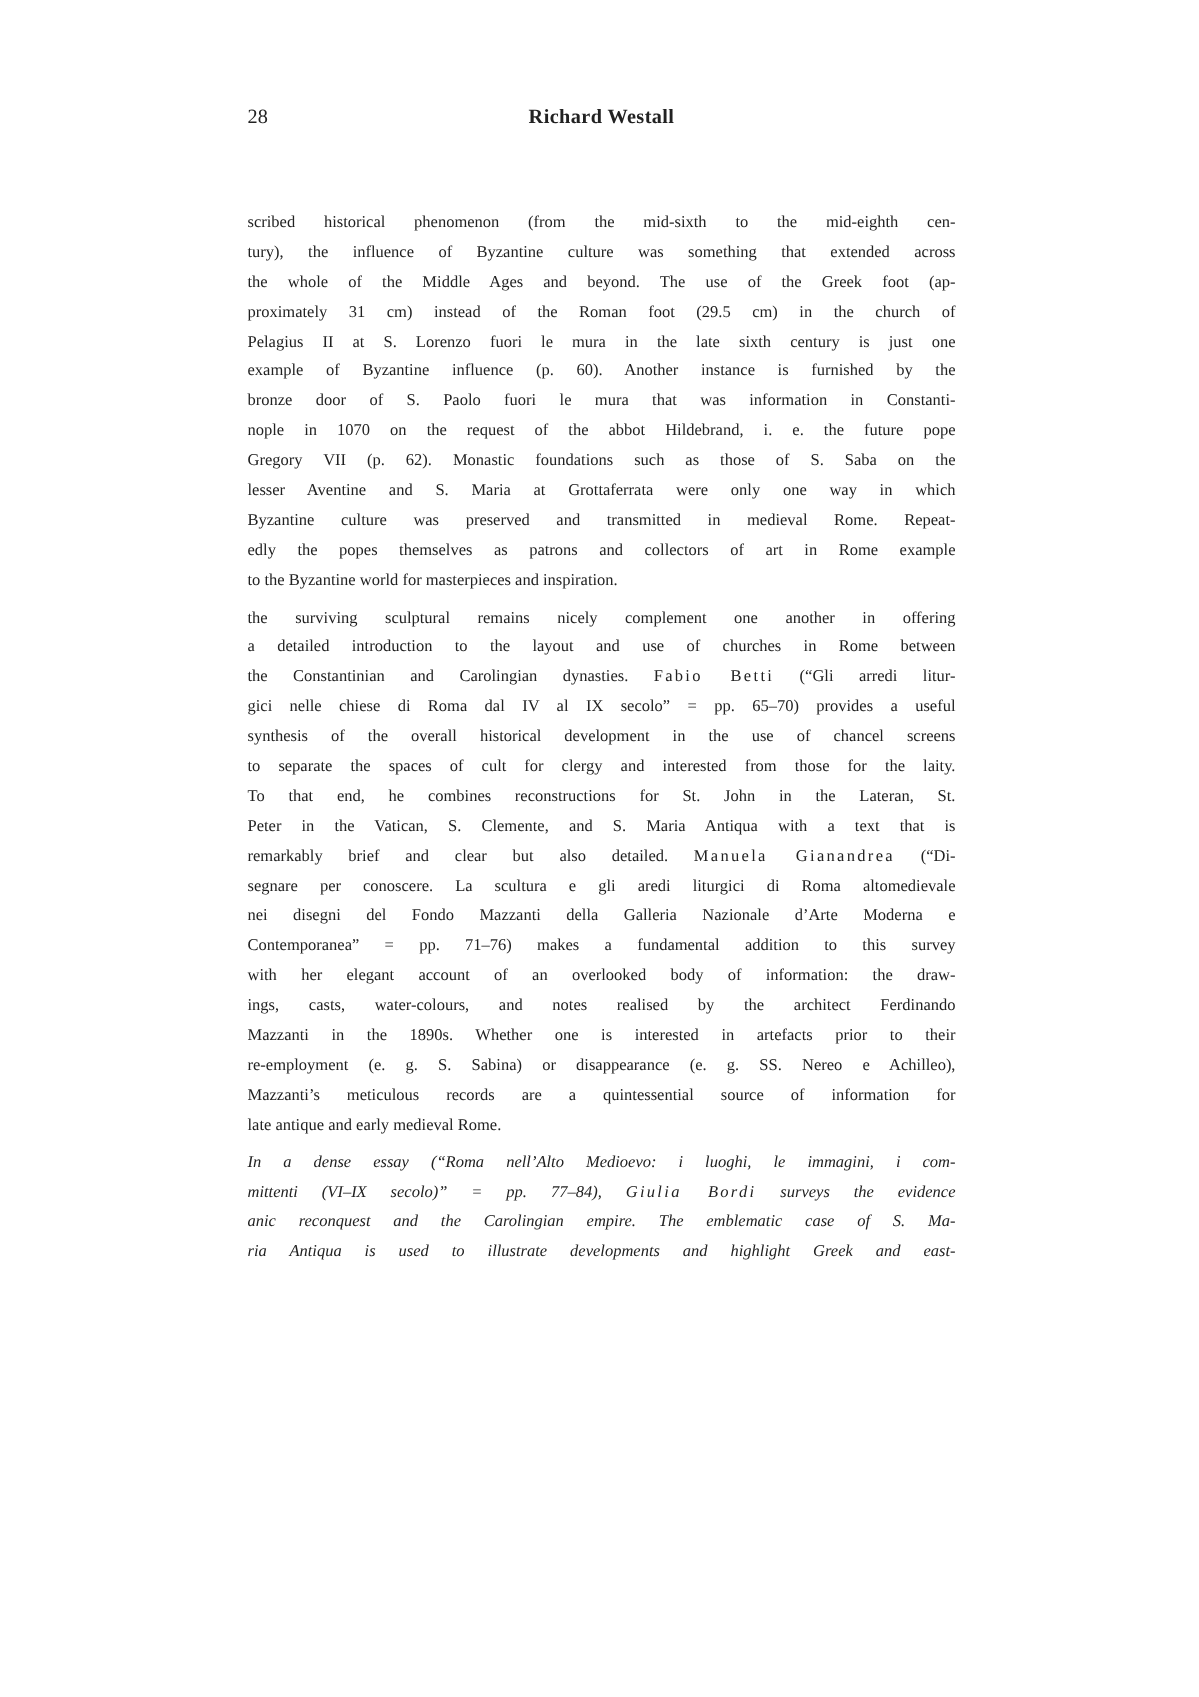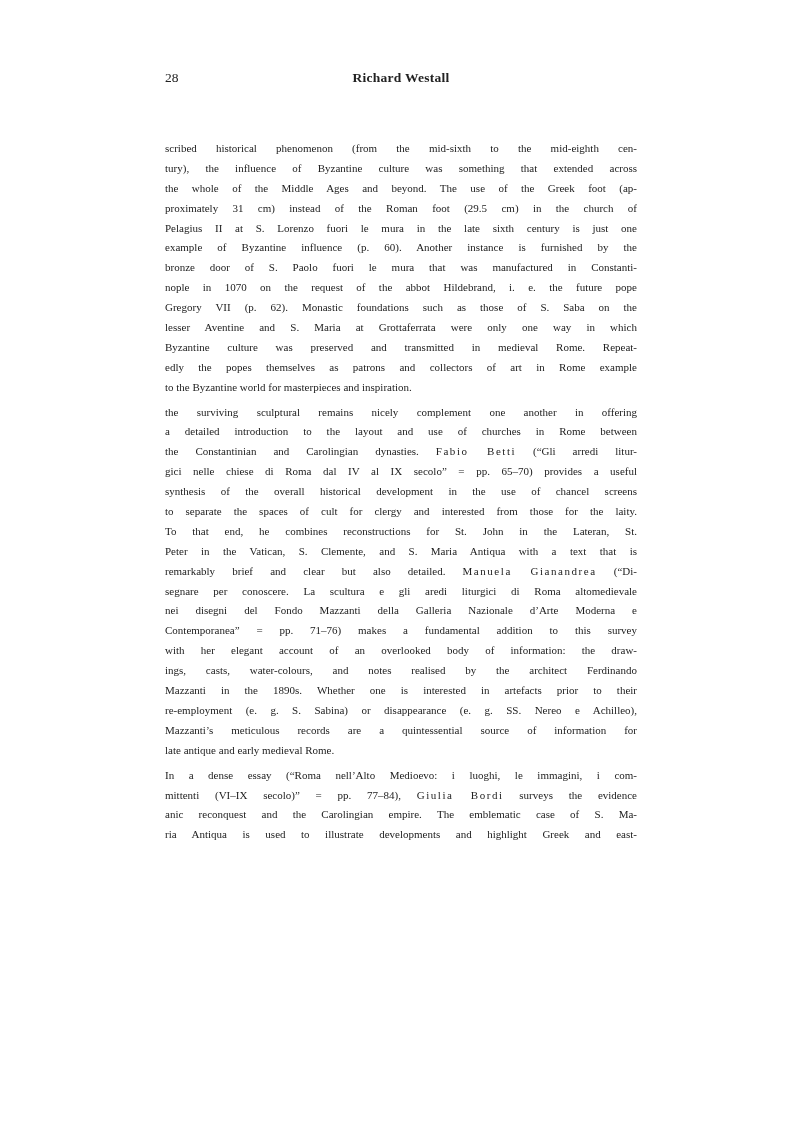--- a/index.html
+++ b/index.html
@@ -38,21 +38,21 @@
   }
   .text-body {
     position: absolute;
     top: 139px;
     left: 165px;
     width: 472px;
   }
   .para {
     margin: 0 0 5px 0;
   }
-  .para:last-child { margin-bottom: 0; }
+  .para:last-child { margin-bottom: 0; font-style: italic; }
   .line {
     font-size: 11px;
     line-height: 19.9px;
     text-align: justify;
     text-align-last: justify;
     white-space: normal;
     height: 19.9px;
     overflow: visible;
   }
   .line.flush {
@@ -71,21 +71,21 @@
     <span class="running-head">Richard Westall</span>
   </div>
   <div class="text-body">
       <div class="para">
         <div class="line"><span>scribed historical phenomenon (from the mid-sixth to the mid-eighth cen-</span></div>
         <div class="line"><span>tury), the influence of Byzantine culture was something that extended across</span></div>
         <div class="line"><span>the whole of the Middle Ages and beyond. The use of the Greek foot (ap-</span></div>
         <div class="line"><span>proximately 31 cm) instead of the Roman foot (29.5 cm) in the church of</span></div>
         <div class="line"><span>Pelagius II at S. Lorenzo fuori le mura in the late sixth century is just one</span></div>
         <div class="line"><span>example of Byzantine influence (p. 60). Another instance is furnished by the</span></div>
-        <div class="line"><span>bronze door of S. Paolo fuori le mura that was manufactured in Constanti-</span></div>
+        <div class="line"><span>bronze door of S. Paolo fuori le mura that was information in Constanti-</span></div>
         <div class="line"><span>nople in 1070 on the request of the abbot Hildebrand, i. e. the future pope</span></div>
         <div class="line"><span>Gregory VII (p. 62). Monastic foundations such as those of S. Saba on the</span></div>
         <div class="line"><span>lesser Aventine and S. Maria at Grottaferrata were only one way in which</span></div>
         <div class="line"><span>Byzantine culture was preserved and transmitted in medieval Rome. Repeat-</span></div>
         <div class="line"><span>edly the popes themselves as patrons and collectors of art in Rome example</span></div>
         <div class="line flush"><span>to the Byzantine world for masterpieces and inspiration.</span></div>
       </div>
       <div class="para">
         <div class="line"><span>the surviving sculptural remains nicely complement one another in offering</span></div>
         <div class="line"><span>a detailed introduction to the layout and use of churches in Rome between</span></div>

